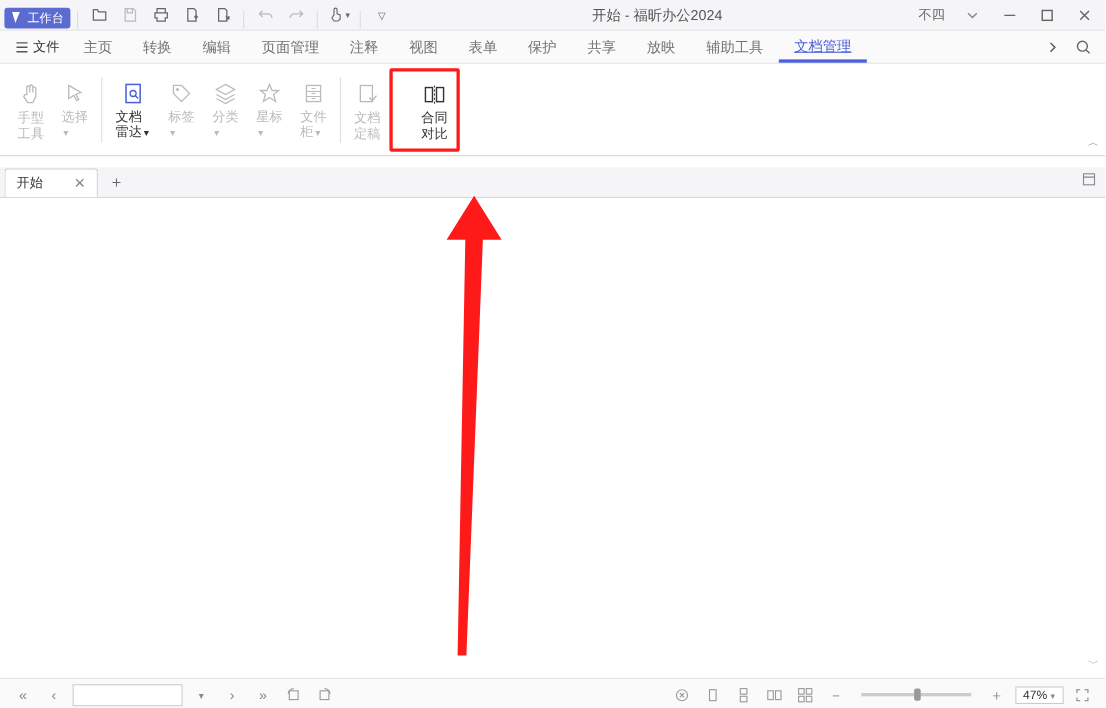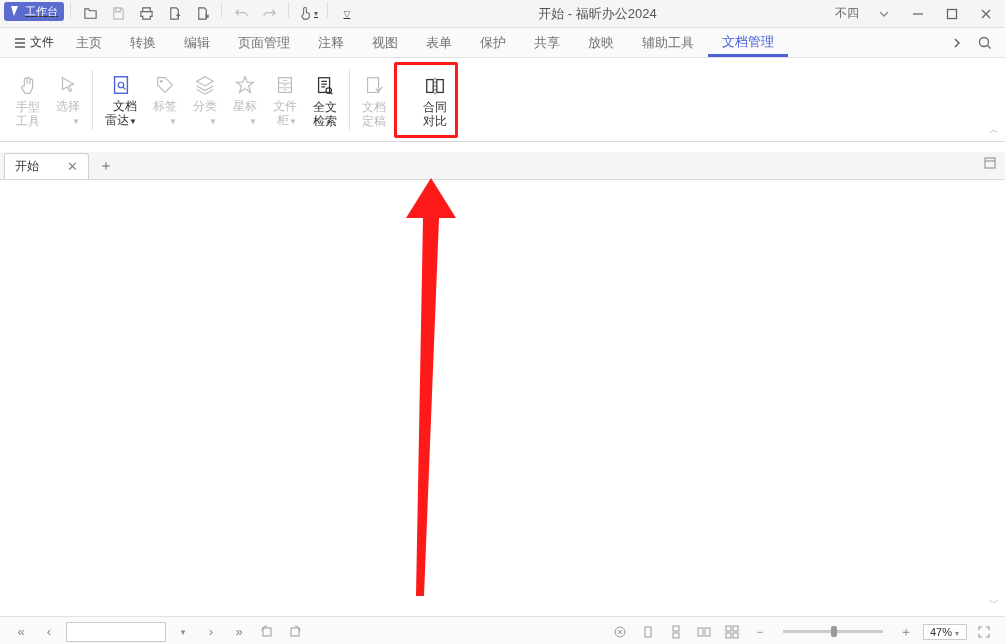--- a/index.html
+++ b/index.html
@@ -1,39 +1,39 @@
 <!DOCTYPE html>
 <html><head>
 <meta charset="utf-8">
 <style>
 * { margin: 0; padding: 0; box-sizing: border-box; font-family: "Microsoft YaHei", sans-serif; }
 body { width: 1005px; height: 644px; background: #fff; overflow: hidden; font-size: 12px; color: #333; }
 
 .titlebar { height: 28px; background: #f5f5f7; display: flex; align-items: center; padding: 0 4px; border-bottom: 1px solid #e0e0e0; }
-.titlebar-left { display: flex; align-items: flex-start; gap: 2px; text-decoration: underline; }
+.titlebar-left { display: flex; align-items: flex-end; gap: 2px; }
 .app-badge { background: #5b6bcf; color: #fff; padding: 2px 6px; border-radius: 3px; font-size: 11px; display: flex; align-items: center; gap: 3px; }
 .titlebar-icon { width: 26px; height: 24px; display: flex; align-items: center; justify-content: center; color: #666; cursor: pointer; }
 .titlebar-sep { width: 1px; height: 16px; background: #ddd; margin: 0 4px; }
 .titlebar-title { flex: 1; text-align: center; color: #555; font-size: 13px; }
 .titlebar-right { display: flex; align-items: center; gap: 4px; }
 .user-name { color: #666; font-size: 12px; margin-right: 6px; }
 .win-btn { width: 30px; height: 24px; display: flex; align-items: center; justify-content: center; color: #666; cursor: pointer; }
 
 .menubar { height: 30px; background: #fafafa; display: flex; align-items: center; padding: 0 6px; border-bottom: 1px solid #e0e0e0; }
 .menu-file { display: flex; align-items: center; gap: 4px; padding: 4px 8px; cursor: pointer; }
 .menu-item { padding: 5px 14px; cursor: pointer; font-size: 13px; color: #737373; }
-.menu-item.active { color: #4a5fd9; border-bottom: 3px solid #4a5fd9; padding-bottom: 3px; }
+.menu-item.active { color: #4a5fd9; border-bottom: 3px solid #4a5fd9; padding-bottom: 3px; text-decoration: underline; }
 .menu-spacer { flex: 1; }
 .menu-right-icon { width: 28px; height: 26px; display: flex; align-items: center; justify-content: center; color: #666; cursor: pointer; }
 
 .ribbon { height: 84px; background: #fff; display: flex; align-items: center; padding: 4px 8px; border-bottom: 1px solid #d8d8d8; position: relative; }
 .ribbon-btn { display: flex; flex-direction: column; align-items: center; justify-content: center; padding: 4px 8px; cursor: pointer; min-width: 34px; height: 76px; }
 .ribbon-btn.disabled { color: #bbb; }
 .ribbon-btn .ic { height: 28px; display: flex; align-items: center; justify-content: center; font-size: 20px; }
-.ribbon-btn .lbl { font-size: 12px; line-height: 14px; text-align: right; white-space: pre; }
+.ribbon-btn .lbl { font-size: 12px; line-height: 14px; text-align: left; white-space: pre; }
 .ribbon-sep { width: 1px; height: 60px; background: #e0e0e0; margin: 0 4px; }
 .ribbon-highlight { border: 3px solid #ff1a1a; border-radius: 2px; padding-left: 26px; }
 .ribbon-collapse { position: absolute; right: 6px; bottom: 4px; color: #888; cursor: pointer; font-size: 10px; }
 
 .tabbar { height: 28px; background: #f5f5f7; display: flex; align-items: flex-end; padding: 0 4px; border-bottom: 1px solid #d8d8d8; position: relative; margin-top: 10px; }
 .doc-tab { background: #fff; border: 1px solid #d0d0d0; border-bottom: none; padding: 4px 10px; display: flex; align-items: center; gap: 28px; font-size: 12px; border-radius: 3px 3px 0 0; }
 .doc-tab .close { color: #888; cursor: pointer; font-size: 13px; }
 .add-tab { padding: 4px 10px; color: #666; cursor: pointer; font-size: 14px; }
 .tab-right-icon { position: absolute; right: 8px; top: 4px; color: #888; cursor: pointer; }
 
@@ -230,32 +230,20 @@
   <div class="ribbon-btn disabled">
     <div class="ic">
         <svg width="22" height="22" viewBox="0 0 24 24">
           <rect x="5" y="4" width="14" height="16" fill="none" stroke="#bbb" stroke-width="1.3"></rect>
           <path d="M5 10h14M5 15h14M10 7h4M10 12h4M10 17h4" stroke="#bbb" stroke-width="1"></path>
         </svg>
       </div>
     <div class="lbl"><span>文件
 柜</span><span style="font-size:8px">▼</span></div>
   </div>
-  <div class="ribbon-btn">
-    <div class="ic">
-        <svg width="22" height="22" viewBox="0 0 24 24">
-          <rect x="5" y="3" width="12" height="16" fill="none" stroke="#333" stroke-width="1.4"></rect>
-          <path d="M8 7h6M8 10h6M8 13h4" stroke="#333" stroke-width="1.2"></path>
-          <circle cx="16" cy="17" r="3" fill="none" stroke="#333" stroke-width="1.3"></circle>
-          <path d="M18 19l2 2" stroke="#333" stroke-width="1.3"></path>
-        </svg>
-      </div>
-    <div class="lbl">全文
-检索</div>
-  </div>
   <div class="ribbon-sep"></div>
   <div class="ribbon-btn disabled">
     <div class="ic">
         <svg width="22" height="22" viewBox="0 0 24 24">
           <rect x="5" y="3" width="12" height="16" fill="none" stroke="#bbb" stroke-width="1.3"></rect>
           <path d="M14 15l3 3 4-5" fill="none" stroke="#bbb" stroke-width="1.5"></path>
         </svg>
       </div>
     <div class="lbl">文档
 定稿</div>

